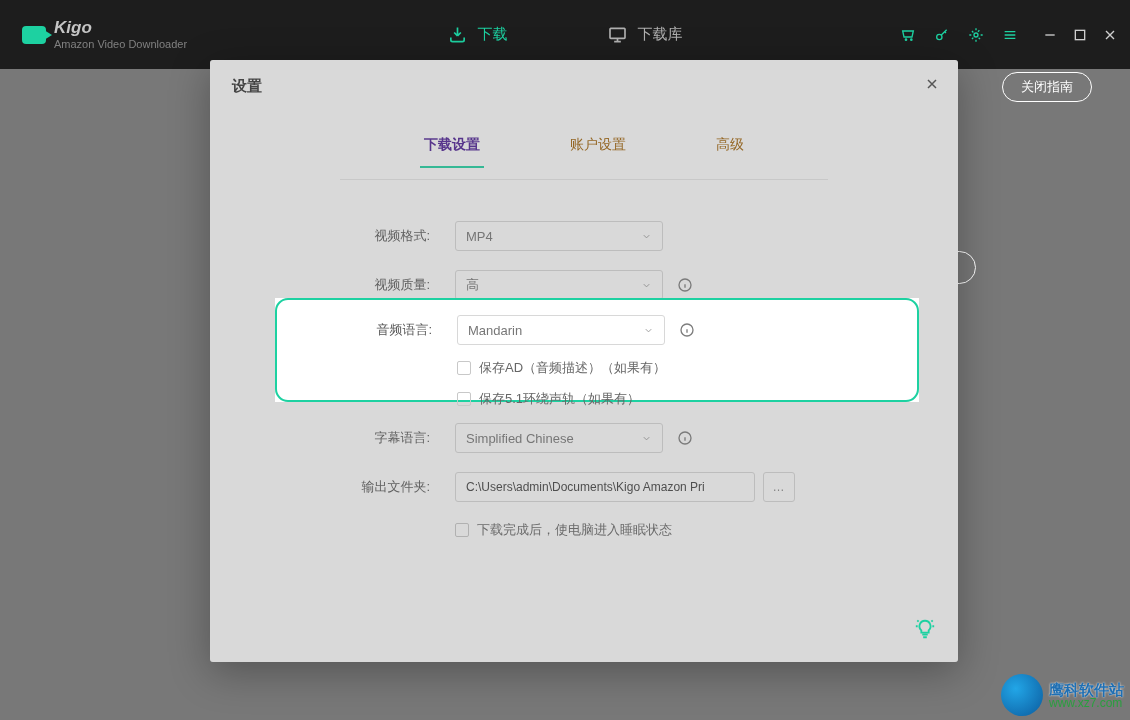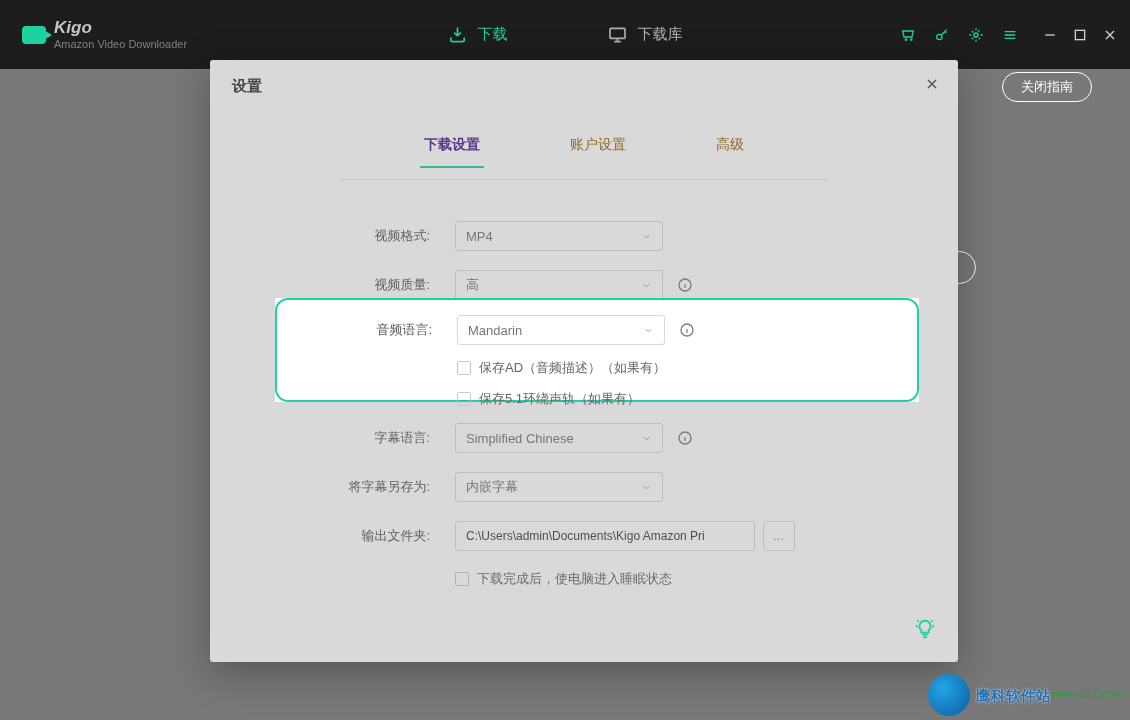--- a/index.html
+++ b/index.html
@@ -60,21 +60,21 @@
 .path-sel { color: #404040; font-size: 12px; cursor: default; }
 
 
 .highlight { position: absolute; left: 65px; top: 238px; width: 644px; height: 104px; border: 2.5px solid #1dd1a1; border-radius: 13px; background: #fff; z-index: 5; padding-top: 15px; }
 
 .lightbulb { position: absolute; right: 22px; bottom: 22px; width: 22px; height: 22px; color: #1dd1a1; cursor: pointer; }
 
 
 .wm { position: absolute; right: 6px; bottom: 4px; display: flex; align-items: center; gap: 6px; pointer-events: none; }
 .wm-swirl { width: 42px; height: 42px; border-radius: 50%; background: radial-gradient(circle at 35% 35%, #22a6e7, #0b5b9e); position: relative; }
-.wm-txt { display: flex; flex-direction: row; line-height: 1; }
+.wm-txt { display: flex; flex-direction: column; line-height: 1; }
 .wm-txt .l1 { font-size: 15px; font-weight: bold; color: #1f6fb3; text-shadow: 0 0 2px #fff; }
 .wm-txt .l2 { font-size: 12px; color: #2a9f3f; }
 </style>
 </head>
 <body>
 
 <div class="titlebar">
   <div class="logo-area">
     <div class="logo-icon"></div>
     <div class="logo-stack">
@@ -192,29 +192,20 @@
         <svg class="chev" width="11" height="11" viewBox="0 0 24 24" stroke="currentColor" stroke-width="2" fill="none">
             <path d="M6 9l6 6 6-6"></path>
           </svg>
       </div>
       <svg class="info-icn" viewBox="0 0 24 24" fill="none" stroke="currentColor" stroke-width="2">
           <circle cx="12" cy="12" r="9"></circle>
           <path d="M12 8h.01M12 11v5"></path>
         </svg>
     </div>
 
-    <div class="form-row">
-      <div class="form-label">将字幕另存为:</div>
-      <div class="form-select">
-        <span>内嵌字幕</span>
-        <svg class="chev" width="11" height="11" viewBox="0 0 24 24" stroke="currentColor" stroke-width="2" fill="none">
-            <path d="M6 9l6 6 6-6"></path>
-          </svg>
-      </div>
-    </div>
 
     <div class="form-row">
       <div class="form-label">输出文件夹:</div>
       <div class="form-select wide path-sel">
         <span>C:\Users\admin\Documents\Kigo Amazon Pri</span>
       </div>
       <div class="browse">
           <span>…</span>
         </div>
     </div>

